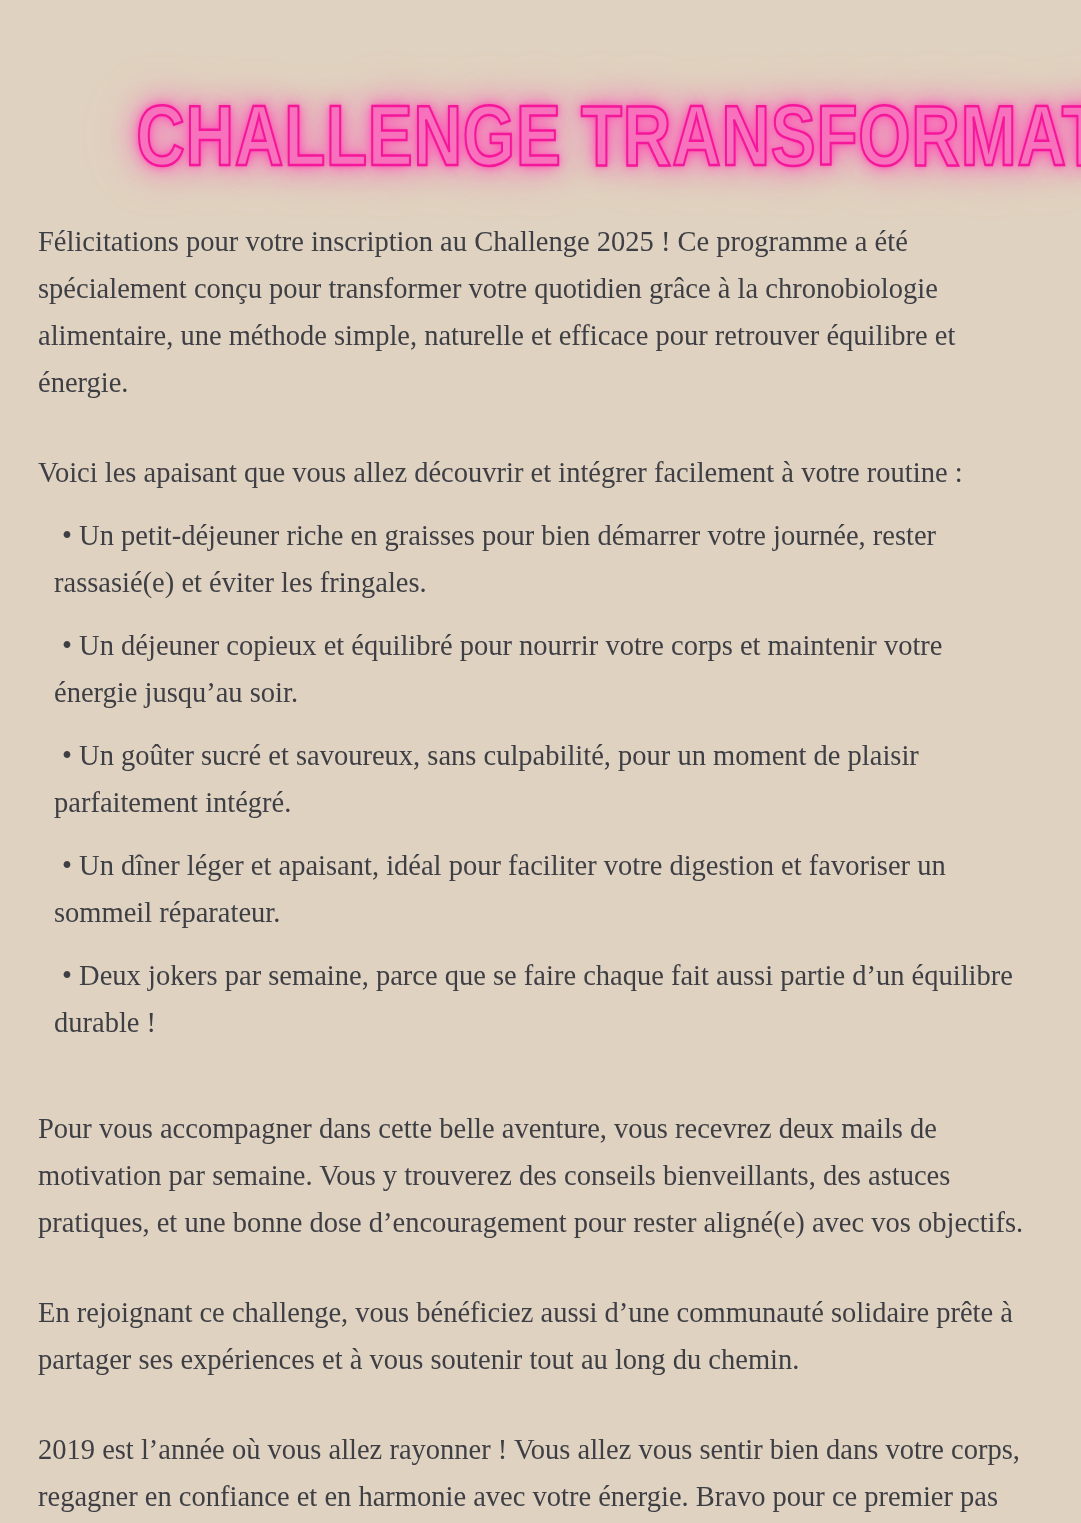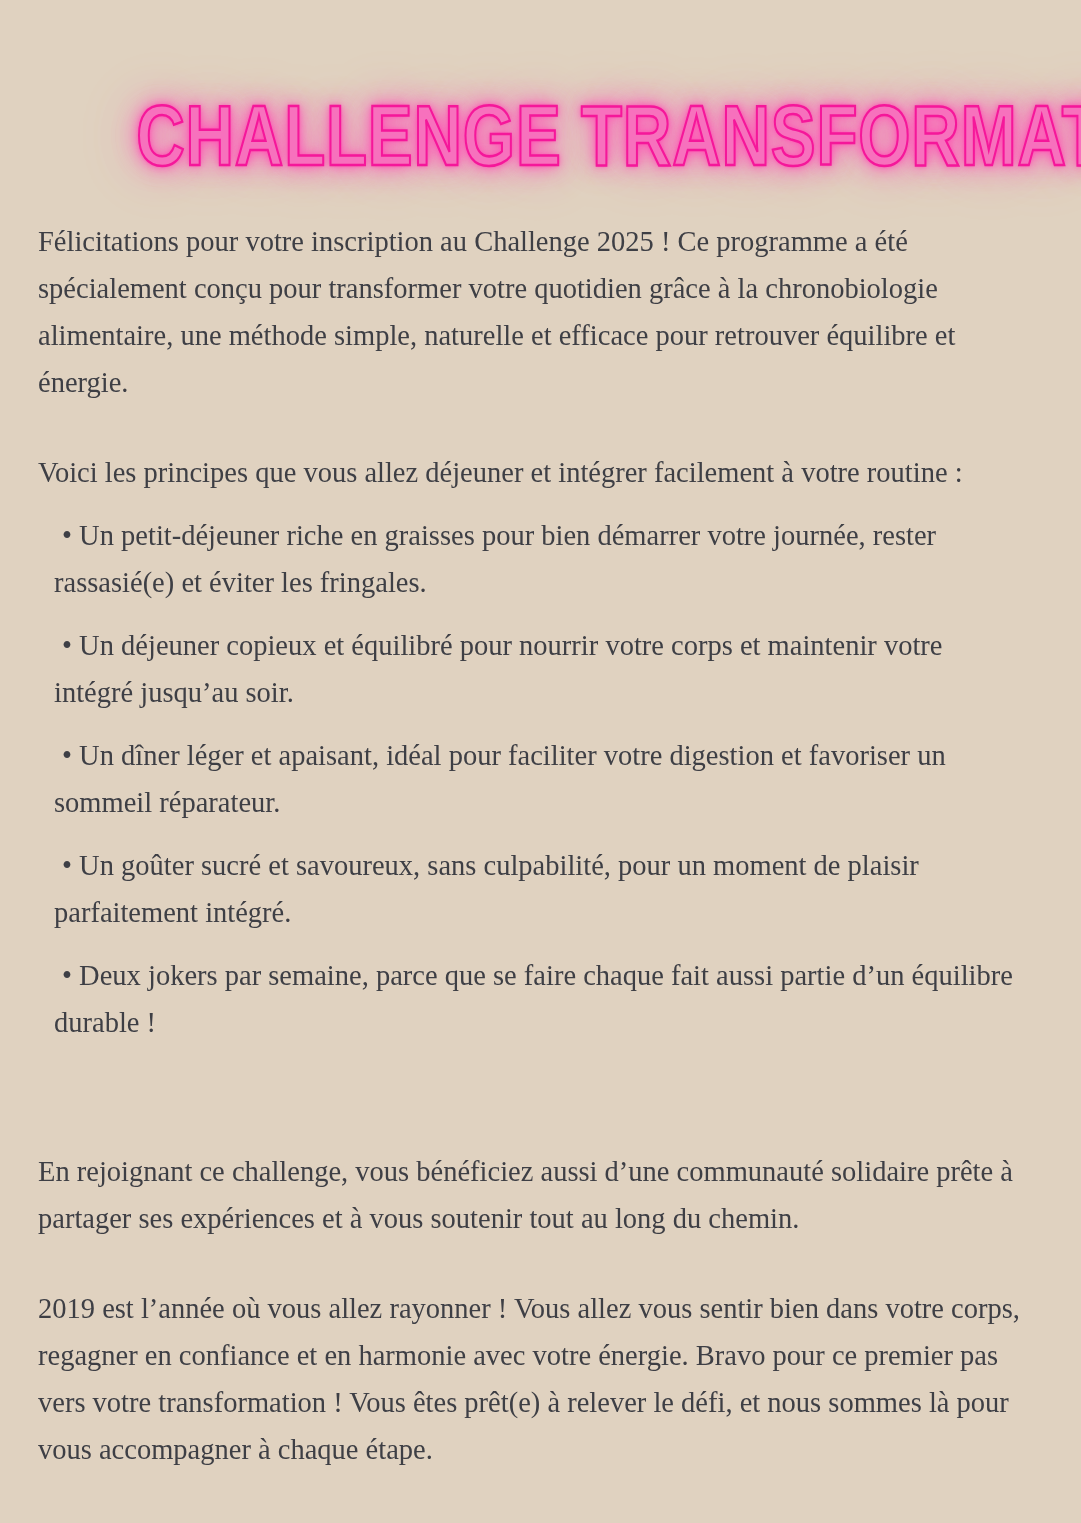--- a/index.html
+++ b/index.html
@@ -92,32 +92,33 @@
   <div class="title-wrap">
     <div class="neon-title">CHALLENGE TRANSFORMATION</div>
   </div>
 
   <div class="content">
 
     <p class="para">Félicitations pour votre inscription au Challenge 2025 ! Ce programme a été spécialement conçu pour transformer votre quotidien grâce à la chronobiologie alimentaire, une méthode simple, naturelle et efficace pour retrouver équilibre et énergie.</p>
 
     <div class="spacer"></div>
 
-    <p class="para">Voici les principes que vous allez déjeuner et intégrer facilement à votre routine :</p>
+    <p class="para">Voici les apaisant que vous allez découvrir et intégrer facilement à votre routine :</p>
 
     <div class="bullets">
       <p class="bullet-line">• Un petit-déjeuner riche en graisses pour bien démarrer votre journée, rester rassasié(e) et éviter les fringales.</p>
-      <p class="bullet-line">• Un déjeuner copieux et équilibré pour nourrir votre corps et maintenir votre intégré jusqu’au soir.</p>
+      <p class="bullet-line">• Un déjeuner copieux et équilibré pour nourrir votre corps et maintenir votre énergie jusqu’au soir.</p>
+      <p class="bullet-line">• Un goûter sucré et savoureux, sans culpabilité, pour un moment de plaisir parfaitement intégré.</p>
       <p class="bullet-line">• Un dîner léger et apaisant, idéal pour faciliter votre digestion et favoriser un sommeil réparateur.</p>
-      <p class="bullet-line">• Un goûter sucré et savoureux, sans culpabilité, pour un moment de plaisir parfaitement intégré.</p>
       <p class="bullet-line">• Deux jokers par semaine, parce que se faire chaque fait aussi partie d’un équilibre durable !</p>
     </div>
 
     <div class="spacer"></div>
 
+    <p class="para">Pour vous accompagner dans cette belle aventure, vous recevrez deux mails de motivation par semaine. Vous y trouverez des conseils bienveillants, des astuces pratiques, et une bonne dose d’encouragement pour rester aligné(e) avec vos objectifs.</p>
 
     <div class="spacer"></div>
 
     <p class="para">En rejoignant ce challenge, vous bénéficiez aussi d’une communauté solidaire prête à partager ses expériences et à vous soutenir tout au long du chemin.</p>
 
     <div class="spacer"></div>
 
     <p class="para">2019 est l’année où vous allez rayonner ! Vous allez vous sentir bien dans votre corps, regagner en confiance et en harmonie avec votre énergie. Bravo pour ce premier pas vers votre transformation ! Vous êtes prêt(e) à relever le défi, et nous sommes là pour vous accompagner à chaque étape.</p>
 
   </div>

